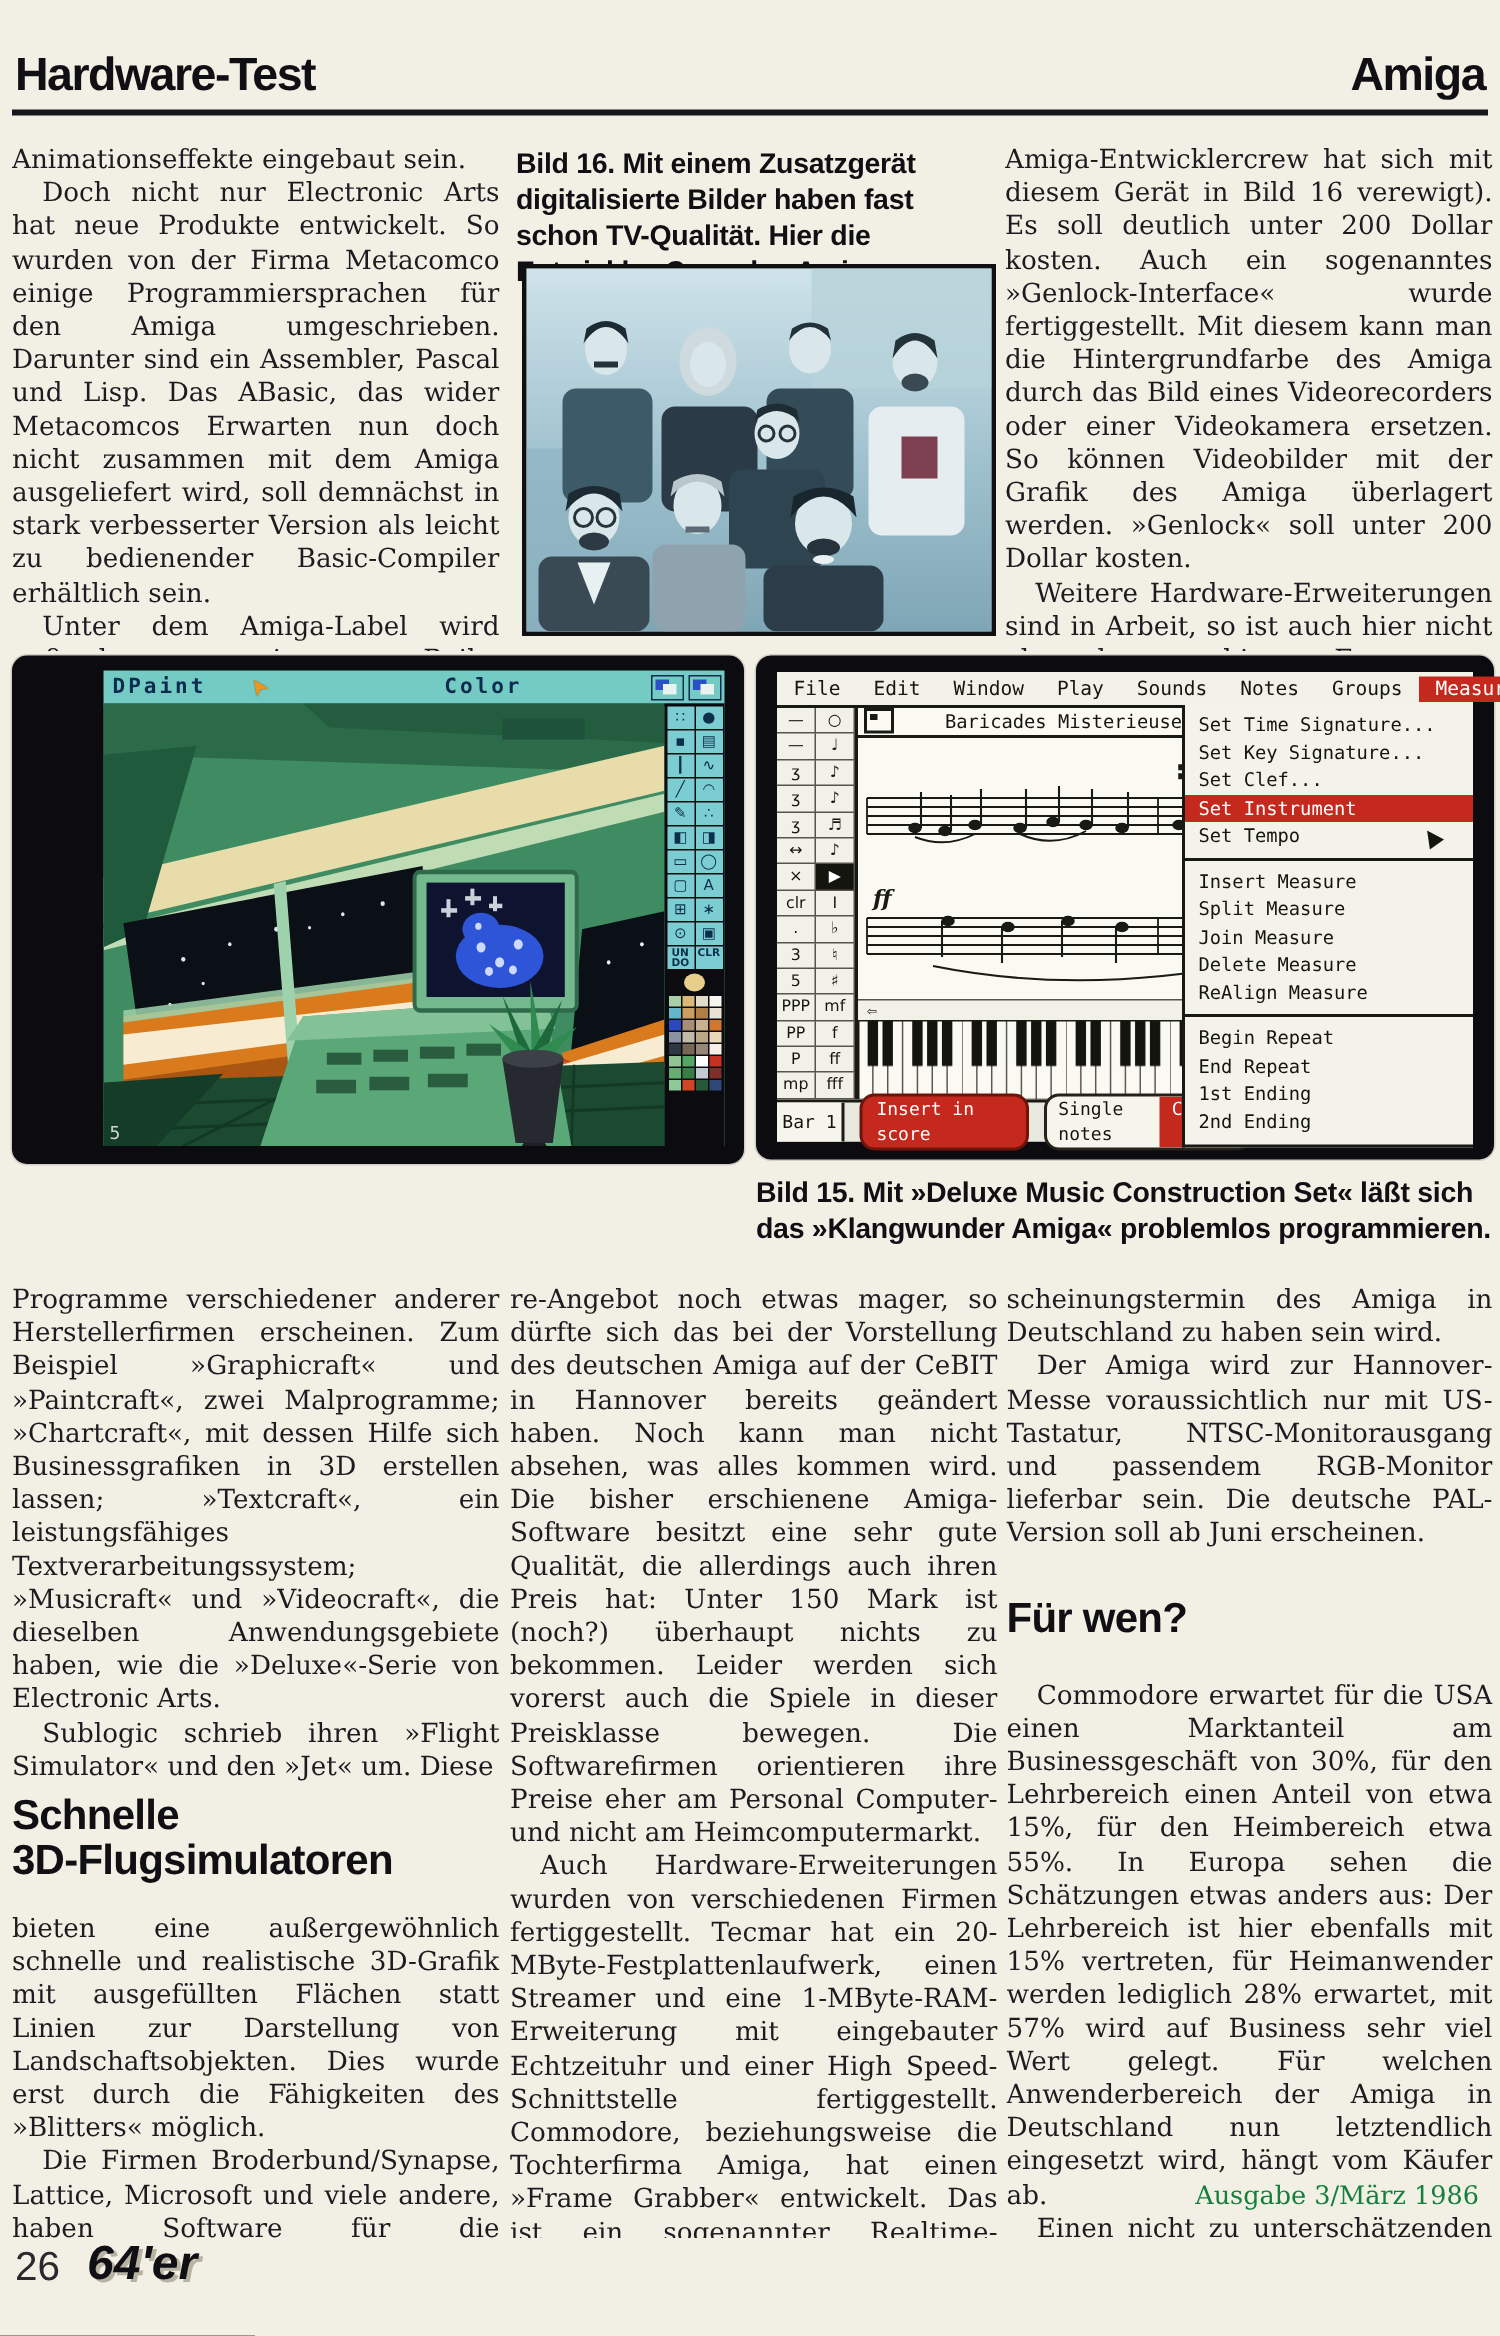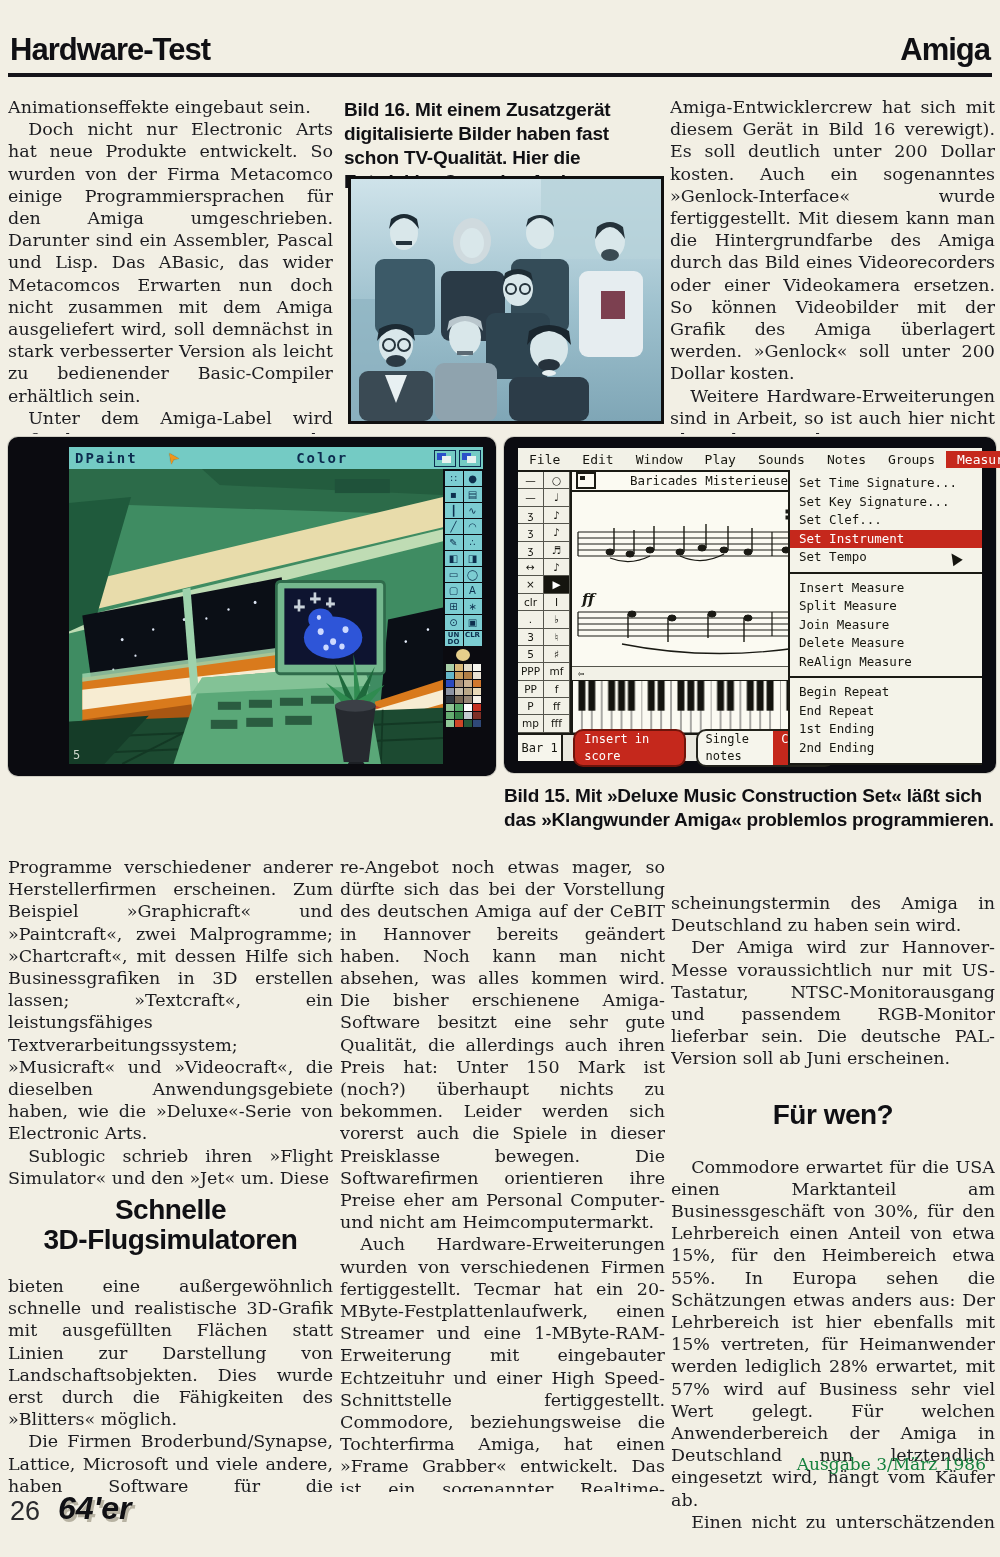--- a/index.html
+++ b/index.html
@@ -10,21 +10,21 @@
         font-weight:700;font-size:31px;letter-spacing:-1px;color:#101014;}
   .masthead-right{position:absolute;right:10px;top:32px;font-family:"Liberation Sans",sans-serif;
         font-weight:700;font-size:31px;letter-spacing:-1px;color:#101014;}
   .rule{position:absolute;left:8px;right:8px;top:73px;height:4px;background:#15151a;}
   
   .bodycol{position:absolute;font-size:17.5px;line-height:22.2px;text-align:justify;
         hyphens:auto;overflow:hidden;}
   .para{margin:0;}
   .para.indent{text-indent:1.15em;}
   .crosshead{font-family:"Liberation Sans",sans-serif;font-weight:700;font-size:28px;
-        line-height:30px;letter-spacing:-0.5px;text-align:center;color:#101014;text-indent:0;}
+        line-height:30px;letter-spacing:-0.5px;color:#101014;text-indent:0;}
   .caption{position:absolute;font-family:"Liberation Sans",sans-serif;font-weight:700;
         font-size:19px;line-height:24px;color:#101014;letter-spacing:-0.2px;}
   
   .photo{position:absolute;left:348px;top:176px;width:310px;height:242px;border:3px solid #101010;
         background:#b9d6e0;}
   .photo svg{display:block;width:100%;height:100%;}
   
   .shot{position:absolute;background:#0b0b10;border-radius:10px;box-shadow:0 0 0 1px #00000022;}
   
   .dp-screen{position:absolute;left:13px;top:10px;right:13px;bottom:12px;background:#3f8c62;overflow:hidden;margin-left:48px;}
@@ -575,21 +575,21 @@
     </div>
     <p class="para">bieten eine außergewöhnlich schnelle und realistische 3D-Grafik mit ausgefüllten Flächen statt Linien zur Darstellung von Landschaftsobjekten. Dies wurde erst durch die Fähigkeiten des »Blitters« möglich.</p>
     <p class="para indent">Die Firmen Broderbund/Synapse, Lattice, Microsoft und viele andere, haben Software für die verschiedensten Anwendungsbereiche für den Amiga in der Entwicklung. War bei der Einführung des Amiga im September in den USA das Softwa-</p>
   </div>
 
   <div class="bodycol" style="left:340px;top:856px;width:325px;height:636px;">
     <p class="para">re-Angebot noch etwas mager, so dürfte sich das bei der Vorstellung des deutschen Amiga auf der CeBIT in Hannover bereits geändert haben. Noch kann man nicht absehen, was alles kommen wird. Die bisher erschienene Amiga-Software besitzt eine sehr gute Qualität, die allerdings auch ihren Preis hat: Unter 150 Mark ist (noch?) überhaupt nichts zu bekommen. Leider werden sich vorerst auch die Spiele in dieser Preisklasse bewegen. Die Softwarefirmen orientieren ihre Preise eher am Personal Computer- und nicht am Heimcomputermarkt.</p>
     <p class="para indent">Auch Hardware-Erweiterungen wurden von verschiedenen Firmen fertiggestellt. Tecmar hat ein 20-MByte-Festplattenlaufwerk, einen Streamer und eine 1-MByte-RAM-Erweiterung mit eingebauter Echtzeituhr und einer High Speed-Schnittstelle fertiggestellt. Commodore, beziehungsweise die Tochterfirma Amiga, hat einen »Frame Grabber« entwickelt. Das ist ein sogenannter Realtime-Digitizer, mit dem man Bilder (zum Beispiel von einem Videorecorder) aufnehmen und bearbeiten kann (die gesamte</p>
   </div>
 
-  <div class="bodycol" style="left:671px;top:856px;width:324px;height:636px;margin-top:36px;">
+  <div class="bodycol" style="left:671px;top:856px;width:324px;height:636px;">
     <p class="para">scheinungstermin des Amiga in Deutschland zu haben sein wird.</p>
     <p class="para indent">Der Amiga wird zur Hannover-Messe voraussichtlich nur mit US-Tastatur, NTSC-Monitorausgang und passendem RGB-Monitor lieferbar sein. Die deutsche PAL-Version soll ab Juni erscheinen.</p>
     <div class="crosshead" style="margin:30px 0 26px;">Für wen?</div>
     <p class="para indent">Commodore erwartet für die USA einen Marktanteil am Businessgeschäft von 30%, für den Lehrbereich einen Anteil von etwa 15%, für den Heimbereich etwa 55%. In Europa sehen die Schätzungen etwas anders aus: Der Lehrbereich ist hier ebenfalls mit 15% vertreten, für Heimanwender werden lediglich 28% erwartet, mit 57% wird auf Business sehr viel Wert gelegt. Für welchen Anwenderbereich der Amiga in Deutschland nun letztendlich eingesetzt wird, hängt vom Käufer ab.</p>
     <p class="para indent">Einen nicht zu unterschätzenden Anteil werden, zumindest in der Anfangsphase, die »Freaks« (oft Auf- und Umsteiger von anderen (kleineren) Systemen) ausmachen, die sich</p>
   </div>
 
   <div class="footer-num">26</div>
   <div class="footer-logo">64'er</div>
   <div class="footer-issue">Ausgabe 3/März 1986</div>

